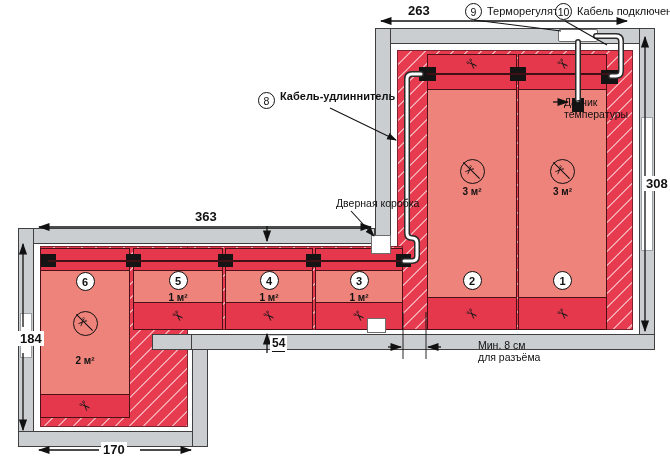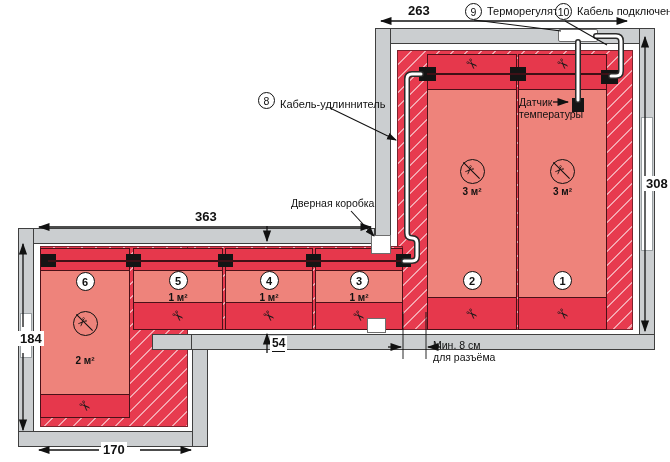--- a/index.html
+++ b/index.html
@@ -24,21 +24,21 @@
   .area{font-size:10px;font-weight:bold;color:#111;}
   .nocut{display:inline-block;position:relative;width:25px;height:25px;border:1.6px solid #111;
          border-radius:50%;box-sizing:border-box;}
   .nocut .sc{position:absolute;left:3px;top:4px;font-size:12px;line-height:12px;transform:rotate(135deg);color:#111;}
   .nocut .slash{position:absolute;left:-1px;top:10px;width:23px;height:0;border-top:1.6px solid #111;transform:rotate(45deg);}
   .conn{position:absolute;background:#141414;}
   .devbox{position:absolute;background:#fff;border:1.4px solid #6e6e6e;box-sizing:border-box;border-radius:2px;}
   
   .lbl{position:absolute;font-size:11px;white-space:nowrap;}
   .dim{position:absolute;font-size:13px;font-weight:bold;white-space:nowrap;background:#fff;padding:0 2px;}
-  .small{font-size:10.5px;line-height:12px;}
+  .small{font-size:10.5px;line-height:12px;margin-left:45px;}
   .refcircle{position:absolute;width:17px;height:17px;border:1.2px solid #111;border-radius:50%;
              background:#fff;font-size:10.5px;line-height:16px;text-align:center;box-sizing:border-box;}
   .u{border-bottom:1.4px solid #111;padding-bottom:1px;}
   svg{position:absolute;left:0;top:0;}
 </style>
 </head>
 <body>
 
 <div id="stage">
 
@@ -176,21 +176,21 @@
   <div class="dim" style="left:644px;top:176px;">308</div>
   <div class="dim" style="left:18px;top:331px;">184</div>
   <div class="dim" style="left:101px;top:442px;">170</div>
   <div class="dim" style="left:270px;top:336px;font-size:12px;"><span class="u">54</span></div>
 
   <div class="refcircle" style="left:465px;top:3px;">9</div>
   <div class="lbl" style="left:487px;top:5px;">Терморегулятор</div>
   <div class="refcircle" style="left:555px;top:3px;">10</div>
   <div class="lbl" style="left:577px;top:5px;">Кабель подключения</div>
   <div class="refcircle" style="left:258px;top:92px;">8</div>
-  <div class="lbl" style="left:280px;top:98px;">Кабель-удлиннитель</div>
+  <div class="lbl" style="left:280px;top:90px;font-weight:bold;">Кабель-удлиннитель</div>
 
   <div class="lbl small" style="left:519px;top:96px;">
     <div>Датчик</div>
     <div>температуры</div>
   </div>
   <div class="lbl small" style="left:291px;top:197px;">Дверная коробка</div>
   <div class="lbl small" style="left:433px;top:339px;">
     <div>Мин. 8 см</div>
     <div>для разъёма</div>
   </div>

